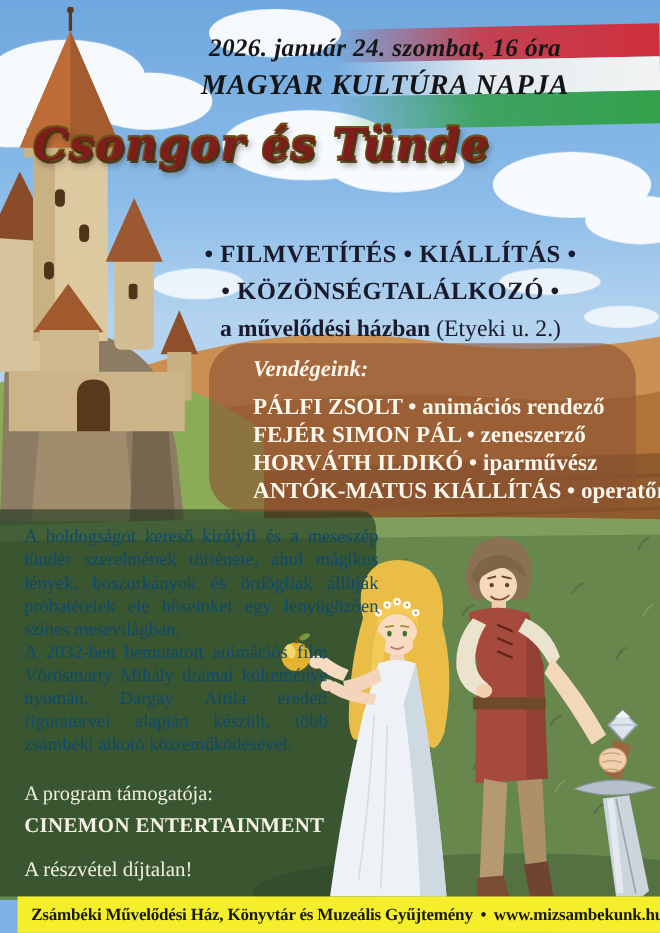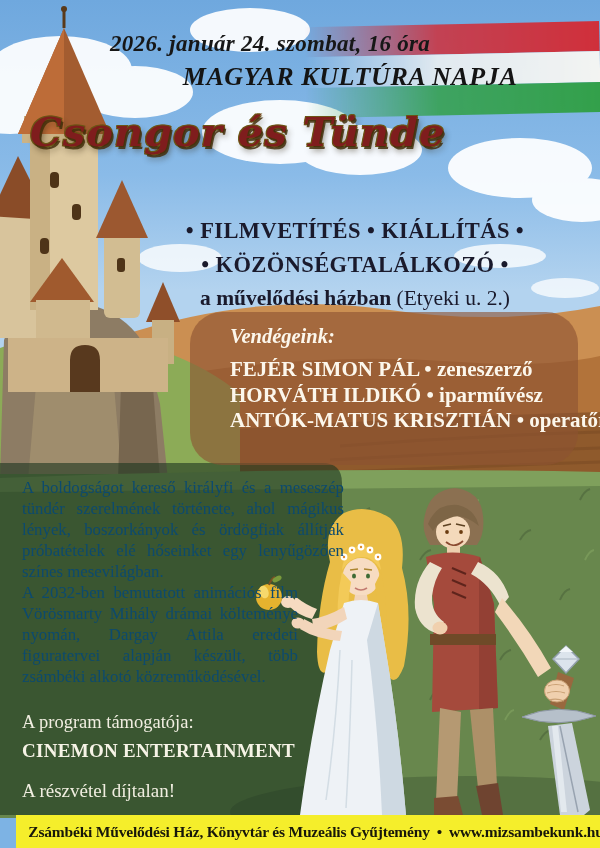--- a/index.html
+++ b/index.html
@@ -3,21 +3,21 @@
 <meta charset="utf-8">
 <style>
   html,body{margin:0;padding:0;background:#222;}
   .poster{
     position:relative;width:600px;height:848px;overflow:hidden;
     font-family:"Liberation Serif",serif;background:#7db3e4;
   }
   .poster svg.bg{position:absolute;left:0;top:0;width:600px;height:848px;display:block;}
   .abs{position:absolute;}
   
-  .date-line{top:31px;left:110px;width:480px;text-align:left;
+  .date-line{top:31px;left:110px;width:480px;text-align:center;
     font-size:23px;font-weight:bold;font-style:italic;color:#171717;letter-spacing:.3px;}
   .event-line{top:62px;left:110px;width:480px;text-align:center;
     font-size:26px;font-weight:bold;font-style:italic;color:#141414;letter-spacing:.6px;}
   
   .title{top:106px;left:30px;width:560px;text-align:left;
     font-family:"DejaVu Serif",serif;font-style:italic;font-weight:bold;
     font-size:40px;line-height:1.3;color:#7f1d1d;letter-spacing:1px;
     text-shadow:2px 3px 0 rgba(66,46,10,.85),-1px -1px 0 #6b5414,1px -1px 0 #6b5414,
       -1px 1px 0 #6b5414,1px 1px 0 #6b5414,3px 5px 6px rgba(40,26,4,.45);}
   
@@ -221,23 +221,24 @@
   <div class="abs title">Csongor és Tünde</div>
 
   <div class="abs program">
     <div class="p-line">• FILMVETÍTÉS • KIÁLLÍTÁS •</div>
     <div class="p-line">• KÖZÖNSÉGTALÁLKOZÓ •</div>
     <div class="venue-line"><span class="venue-bold">a művelődési házban</span><span> (Etyeki u. 2.)</span></div>
   </div>
 
   <div class="abs guest-box">
     <div class="guest-heading">Vendégeink:</div>
+    <div class="guest-line"><span>PÁLFI ZSOLT</span><span> • </span><span>animációs rendező</span></div>
     <div class="guest-line"><span>FEJÉR SIMON PÁL</span><span> • </span><span>zeneszerző</span></div>
     <div class="guest-line"><span>HORVÁTH ILDIKÓ</span><span> • </span><span>iparművész</span></div>
-    <div class="guest-line"><span>ANTÓK-MATUS KRISZTIÁN</span><span> • </span><span>operatőr</span></div>
+    <div class="guest-line"><span>ANTÓK-MATUS KIÁLLÍTÁS</span><span> • </span><span>operatőr</span></div>
   </div>
 
   <div class="abs desc para1">A boldogságot kereső királyfi és a meseszép tündér szerelmének története, ahol mágikus lények, boszorkányok és ördögfiak állítják próbatételek elé hőseinket egy lenyűgözően színes mesevilágban.</div>
   <div class="abs desc para2">A 2032-ben bemutatott animációs film Vörösmarty Mihály drámai költeménye nyomán, Dargay Attila eredeti figuratervei alapján készült, több zsámbéki alkotó közreműködésével.</div>
 
   <div class="abs sponsor-label">A program támogatója:</div>
   <div class="abs sponsor-name">CINEMON ENTERTAINMENT</div>
   <div class="abs admission">A részvétel díjtalan!</div>
 
   <div class="abs footer">

